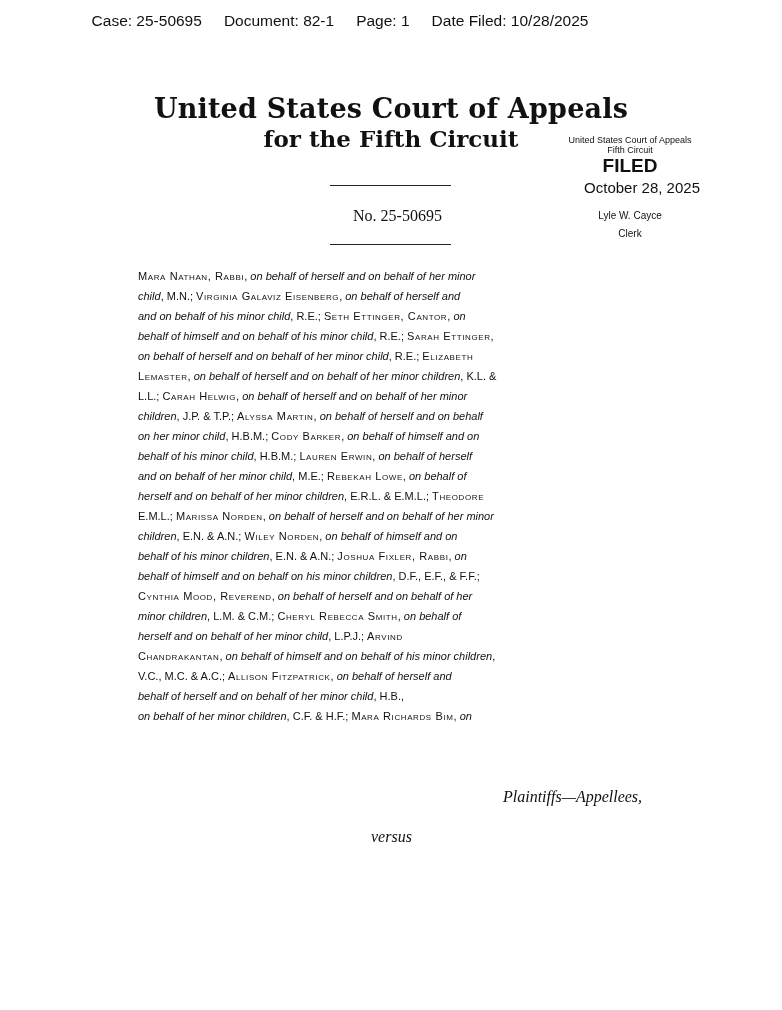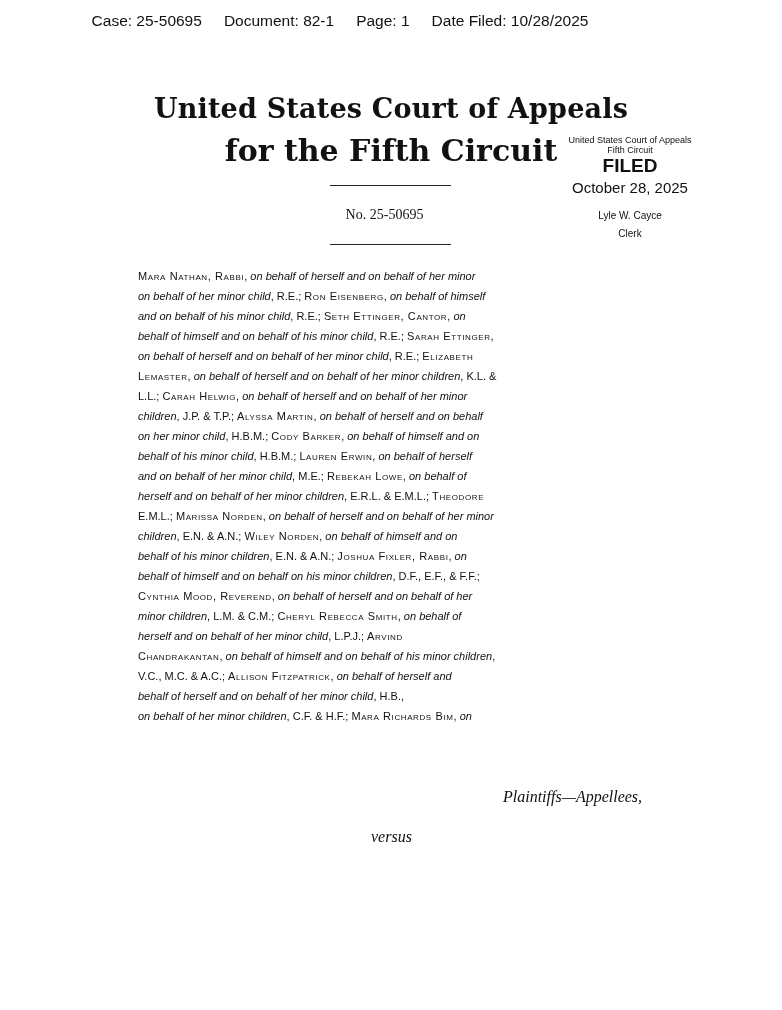--- a/index.html
+++ b/index.html
@@ -8,33 +8,33 @@
     position: absolute; top: 12px; left: 0; width: 680px; text-align: center;
     font-family: "Liberation Sans", sans-serif; font-size: 15.5px; color: #111;
     white-space: pre;
   }
   .header-line span { margin: 0 11px; }
   .court-title {
     position: absolute; left: 0; width: 782px; text-align: center;
     font-family: "DejaVu Serif", serif; font-weight: bold; color: #111;
   }
   .court-title.l1 { top: 93px; font-size: 27px; letter-spacing: 0.2px; }
-  .court-title.l2 { top: 133px; font-size: 30px; }
+  .court-title.l2 { top: 125px; font-size: 23px; }
   .rule { position: absolute; left: 330px; width: 121px; height: 1px; background: #222; }
   .docket {
-    position: absolute; top: 207px; left: 324px; width: 121px; text-align: center;
-    font-family: "Liberation Serif", serif; font-size: 14px;
+    position: absolute; top: 207px; left: 337px; width: 121px; text-align: center;
+    font-family: "Liberation Serif", serif; font-size: 16px;
   }
   .stamp {
     position: absolute; left: 560px; width: 140px; text-align: center;
     font-family: "Liberation Sans", sans-serif; color: #111;
   }
   .stamp.s1 { top: 135px; font-size: 9px; line-height: 10px; }
   .stamp.s2 { top: 155px; font-size: 19px; font-weight: bold; }
-  .stamp.s3 { top: 179px; font-size: 15px; }
+  .stamp.s3 { top: 179px; font-size: 15px; text-align: right; }
   .stamp.s4 { top: 207px; font-size: 10px; line-height: 18px; }
   .caption {
     position: absolute; top: 266px; left: 138px; width: 520px;
     font-family: Liberation Sans, sans-serif; font-size: 11px; line-height: 20px;
   }
   .caption .ln { display: block; white-space: nowrap; height: 20px; }
   .sc { font-variant: small-caps; letter-spacing: 0.6px; }
   .it { font-style: italic; }
   .role {
     position: absolute; top: 788px; left: 503px; font-family: "Liberation Serif", serif;
@@ -63,21 +63,21 @@
 </div>
 <div class="stamp s2">FILED</div>
 <div class="stamp s3">October 28, 2025</div>
 <div class="stamp s4">
   <div>Lyle W. Cayce</div>
   <div>Clerk</div>
 </div>
 
 <div class="caption" id="caption">
     <span class="ln"><span class="sc">Mara Nathan, Rabbi</span><span>, </span><span class="it">on behalf of herself and on behalf of her minor</span></span>
-    <span class="ln"><span class="it">on behalf of her minor child</span><span>, R.E.; </span><span class="sc">Ron Eisenberg</span><span>, </span><span class="it">on behalf of himself</span></span>
+    <span class="ln"><span class="it">child</span><span>, M.N.; </span><span class="sc">Virginia Galaviz Eisenberg</span><span>, </span><span class="it">on behalf of herself and</span></span>
     <span class="ln"><span class="it">and on behalf of his minor child</span><span>, R.E.; </span><span class="sc">Seth Ettinger, Cantor</span><span>, </span><span class="it">on</span></span>
     <span class="ln"><span class="it">behalf of himself and on behalf of his minor child</span><span>, R.E.; </span><span class="sc">Sarah Ettinger</span><span>,</span></span>
     <span class="ln"><span class="it">on behalf of herself and on behalf of her minor child</span><span>, R.E.; </span><span class="sc">Elizabeth</span></span>
     <span class="ln"><span class="sc">Lemaster</span><span>, </span><span class="it">on behalf of herself and on behalf of her minor children</span><span>, K.L. &amp;</span></span>
     <span class="ln"><span>L.L.; </span><span class="sc">Carah Helwig</span><span>, </span><span class="it">on behalf of herself and on behalf of her minor</span></span>
     <span class="ln"><span class="it">children</span><span>, J.P. &amp; T.P.; </span><span class="sc">Alyssa Martin</span><span>, </span><span class="it">on behalf of herself and on behalf</span></span>
     <span class="ln"><span class="it">on her minor child</span><span>, H.B.M.; </span><span class="sc">Cody Barker</span><span>, </span><span class="it">on behalf of himself and on</span></span>
     <span class="ln"><span class="it">behalf of his minor child</span><span>, H.B.M.; </span><span class="sc">Lauren Erwin</span><span>, </span><span class="it">on behalf of herself</span></span>
     <span class="ln"><span class="it">and on behalf of her minor child</span><span>, M.E.; </span><span class="sc">Rebekah Lowe</span><span>, </span><span class="it">on behalf of</span></span>
     <span class="ln"><span class="it">herself and on behalf of her minor children</span><span>, E.R.L. &amp; E.M.L.; </span><span class="sc">Theodore</span></span>

